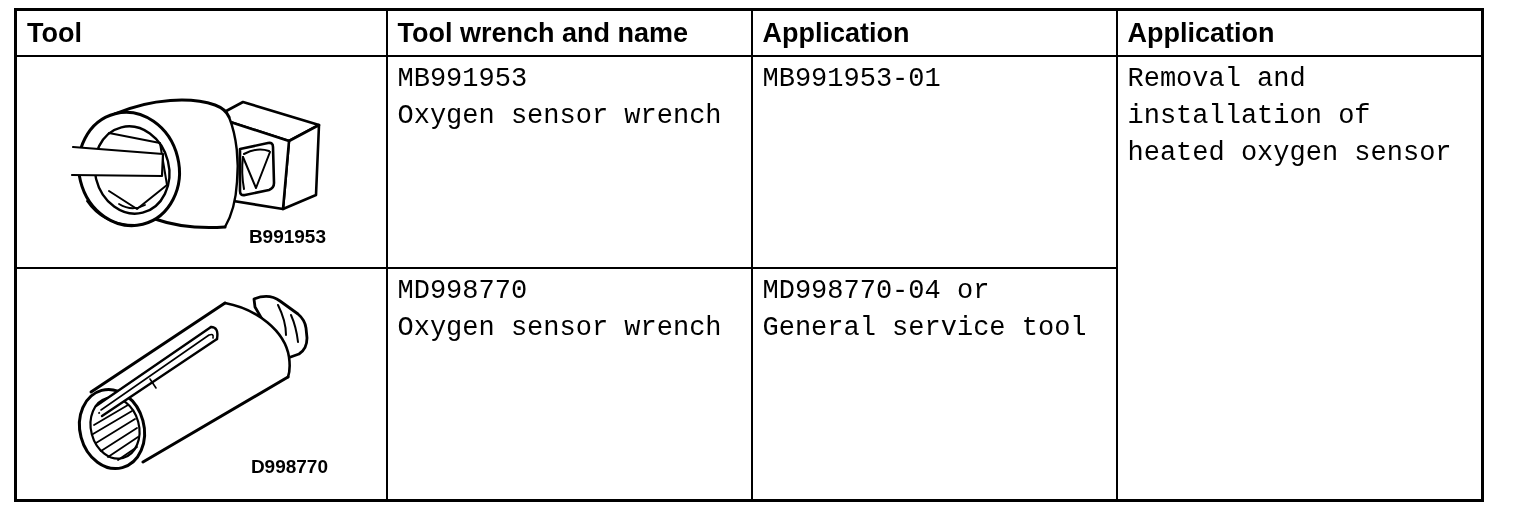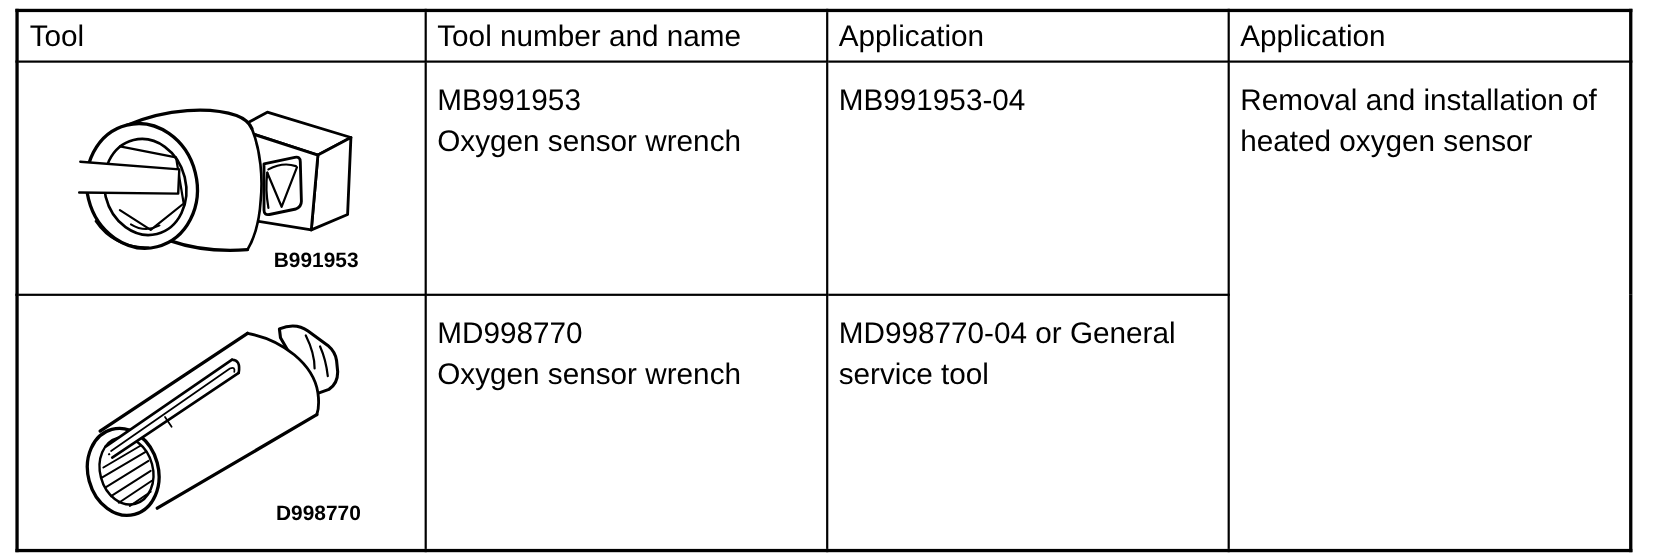--- a/index.html
+++ b/index.html
@@ -22,31 +22,32 @@
     border: 3px solid #000000;
   }
   .doc-table th, .doc-table td {
     border: 2px solid #000000;
     vertical-align: top;
     box-sizing: border-box;
     overflow: hidden;
   }
   .doc-table th {
     font-size: 27px;
-    font-weight: normal;
+    font-weight: bold;
     text-align: left;
     padding: 6px 10px 4px 10px;
     height: 46px;
     line-height: 32px;
     white-space: nowrap;
   }
   .text-cell {
     font-size: 27px;
     line-height: 37px;
-    padding: 16px 12px 4px 10px;
+    padding: 4px 12px 4px 10px;
+    font-family: Liberation Mono, monospace;
   }
   .tool-cell {
     padding: 0;
   }
   .row-1 { height: 212px; }
   .row-2 { height: 233px; }
   .tool-cell svg { display: block; }
   .tool-label {
     font-family: "Liberation Sans", sans-serif;
     font-weight: bold;
@@ -59,21 +60,21 @@
 <table class="doc-table">
   <colgroup>
     <col style="width:371px">
     <col style="width:365px">
     <col style="width:365px">
     <col style="width:366px">
   </colgroup>
   <thead>
     <tr>
       <th>Tool</th>
-      <th>Tool number and name</th>
+      <th>Tool wrench and name</th>
       <th>Application</th>
       <th>Application</th>
     </tr>
   </thead>
   <tbody>
     <tr class="row-1">
       <td class="tool-cell">
 
         <svg width="367" height="208" viewBox="0 0 367 208" fill="none" stroke="#000000" stroke-linecap="round" stroke-linejoin="round">
 
@@ -101,21 +102,21 @@
           <path d="M 56,90 L 146,97 L 145,119 L 55,118 Z" fill="#ffffff" stroke="none"></path>
           <path d="M 56,90 L 146,97 M 55,118 L 145,119 M 146,97 L 145,119" stroke-width="2.2"></path>
           <text class="tool-label" x="309" y="186" text-anchor="end" fill="#000000" stroke="none">B991953</text>
         </svg>
       </td>
       <td class="text-cell">
         <div>MB991953</div>
         <div>Oxygen sensor wrench</div>
       </td>
       <td class="text-cell">
-        <div>MB991953-04</div>
+        <div>MB991953-01</div>
       </td>
       <td class="text-cell" rowspan="2">
         <div>Removal and installation of heated oxygen sensor</div>
       </td>
     </tr>
     <tr class="row-2">
       <td class="tool-cell">
 
         <svg width="367" height="229" viewBox="0 0 367 229" fill="none" stroke="#000000" stroke-linecap="round" stroke-linejoin="round">
 

